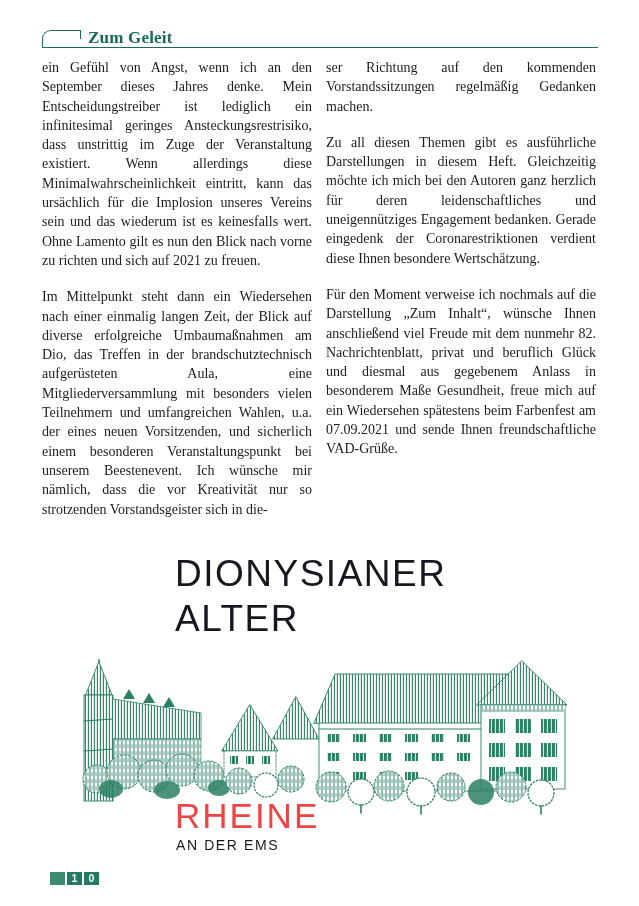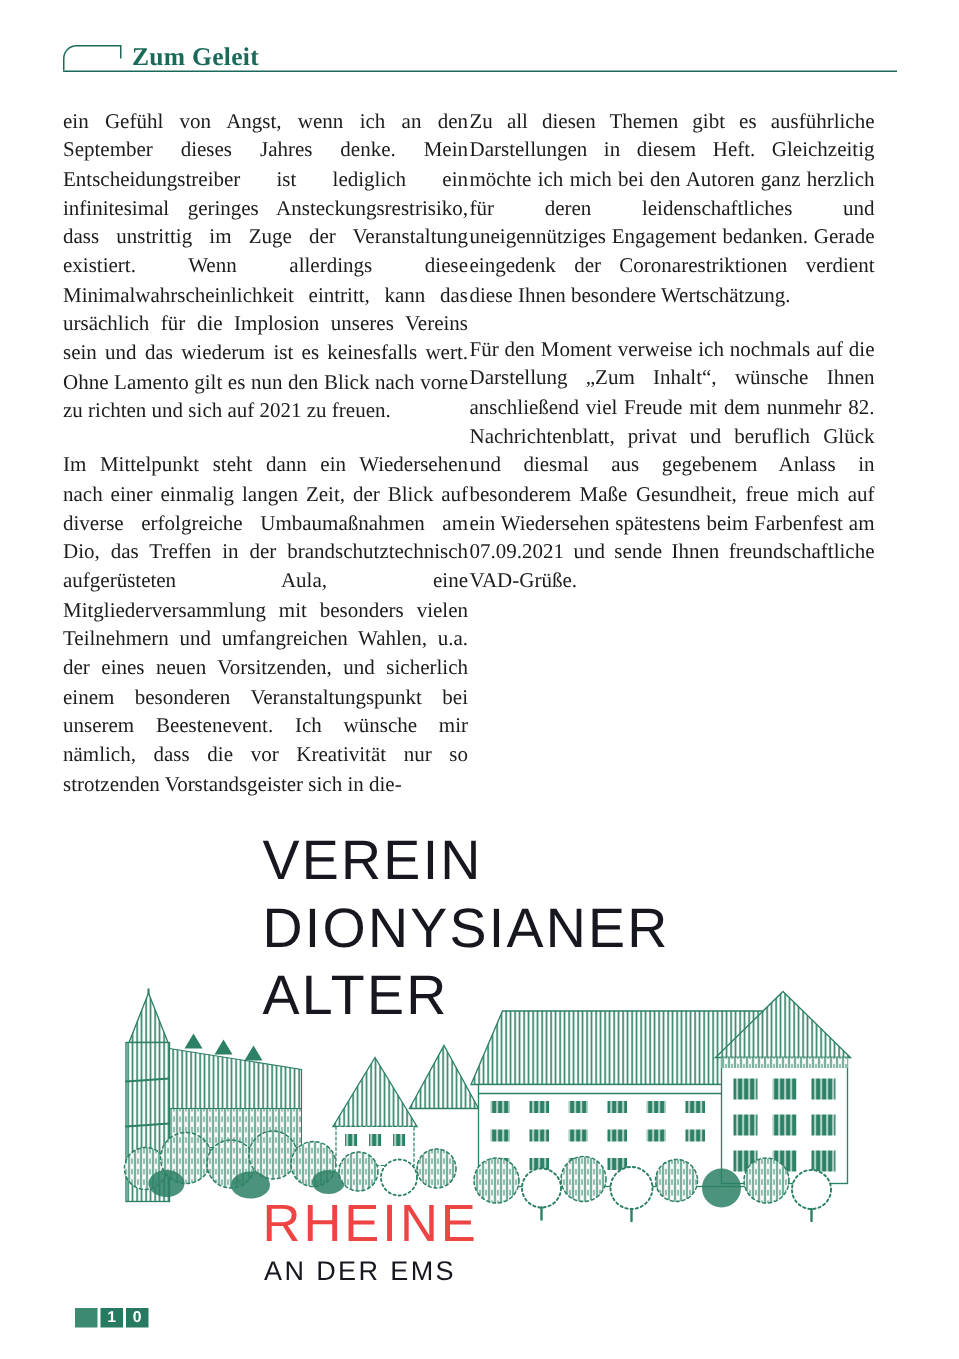--- a/index.html
+++ b/index.html
@@ -22,42 +22,42 @@
     position:absolute;left:46px;top:0;margin:0;
     font-family:Liberation Serif, serif;font-size:17px;font-weight:bold;
     color:#1a6a5b;letter-spacing:.2px;
   }
   .header-rule{
     position:absolute;left:0;top:19px;width:556px;height:0;
     border-top:1.6px solid #1a6a5b;
   }
   
   .columns{
-    position:absolute;left:42px;top:72px;width:557px;
-    display:flex;gap:1px;
+    position:absolute;left:42px;top:58px;width:557px;
+    display:flex;gap:14px;
   }
   .col{width:270px;font-size:14px;line-height:19.3px;text-align:justify;}
   .col p{margin:0 0 17px 0;}
   .col p:last-child{margin-bottom:16px;}
   
   .logo-lines{
     position:absolute;left:175px;top:551px;
     font-family:"Liberation Sans", sans-serif;font-weight:400;
     font-size:37px;line-height:45px;letter-spacing:1.5px;color:#17171f;
   }
   .illustration{position:absolute;left:69px;top:659px;width:506px;height:160px;}
   .logo-city{
     position:absolute;left:175px;top:796px;
     font-family:"Liberation Sans", sans-serif;font-weight:400;
     font-size:35px;letter-spacing:2px;color:#ef4444;
   }
   .logo-city-sub{
     position:absolute;left:176px;top:837px;
     font-family:"Liberation Sans", sans-serif;font-weight:400;
-    font-size:18px;letter-spacing:1.6px;color:#17171f;
+    font-size:14px;letter-spacing:1.6px;color:#17171f;
   }
   
   .footer{position:absolute;left:50px;top:872px;display:flex;gap:2px;}
   .pgbox{
     width:15px;height:13px;background:#267a61;
     display:flex;align-items:center;justify-content:center;
     font-family:"Liberation Sans", sans-serif;font-size:10.5px;font-weight:bold;
     color:#ffffff;line-height:1;
   }
   .pgbox.solid{background:#3d8a72;}
@@ -71,28 +71,28 @@
   <h1 class="page-title">Zum Geleit</h1>
   <div class="header-rule"></div>
 </div>
 
 <main class="columns">
   <div class="col">
     <p>ein Gefühl von Angst, wenn ich an den September dieses Jahres denke. Mein Entscheidungstreiber ist lediglich ein infinitesimal geringes Ansteckungsrestrisiko, dass unstrittig im Zuge der Veranstaltung existiert. Wenn allerdings diese Minimalwahrscheinlichkeit eintritt, kann das ursächlich für die Implosion unseres Vereins sein und das wiederum ist es keinesfalls wert. Ohne Lamento gilt es nun den Blick nach vorne zu richten und sich auf 2021 zu freuen.</p>
     <p>Im Mittelpunkt steht dann ein Wiedersehen nach einer einmalig langen Zeit, der Blick auf diverse erfolgreiche Umbaumaßnahmen am Dio, das Treffen in der brandschutztechnisch aufgerüsteten Aula, eine Mitgliederversammlung mit besonders vielen Teilnehmern und umfangreichen Wahlen, u.a. der eines neuen Vorsitzenden, und sicherlich einem besonderen Veranstaltungspunkt bei unserem Beestenevent. Ich wünsche mir nämlich, dass die vor Kreativität nur so strotzenden Vorstandsgeister sich in die-</p>
   </div>
   <div class="col">
+    <p>ser Richtung auf den kommenden Vorstandssitzungen regelmäßig Gedanken machen.</p>
     <p>Zu all diesen Themen gibt es ausführliche Darstellungen in diesem Heft. Gleichzeitig möchte ich mich bei den Autoren ganz herzlich für deren leidenschaftliches und uneigennütziges Engagement bedanken. Gerade eingedenk der Coronarestriktionen verdient diese Ihnen besondere Wertschätzung.</p>
     <p>Für den Moment verweise ich nochmals auf die Darstellung „Zum Inhalt“, wünsche Ihnen anschließend viel Freude mit dem nunmehr 82. Nachrichtenblatt, privat und beruflich Glück und diesmal aus gegebenem Anlass in besonderem Maße Gesundheit, freue mich auf ein Wiedersehen spätestens beim Farbenfest am 07.09.2021 und sende Ihnen freundschaftliche VAD-Grüße.</p>
   </div>
 </main>
 
 <section>
   <div class="logo-lines">
-    <div>VEREIN</div>
     <div>DIONYSIANER</div>
     <div>ALTER</div>
   </div>
 
   <svg class="illustration" viewBox="0 0 506 160" xmlns="http://www.w3.org/2000/svg">
     <defs>
       <pattern id="hv" patternUnits="userSpaceOnUse" width="3" height="6">
         <rect width="3" height="6" fill="#ffffff"></rect>
         <line x1="1.4" y1="0" x2="1.4" y2="6" stroke="#2b8065" stroke-width="1.1"></line>
       </pattern>

